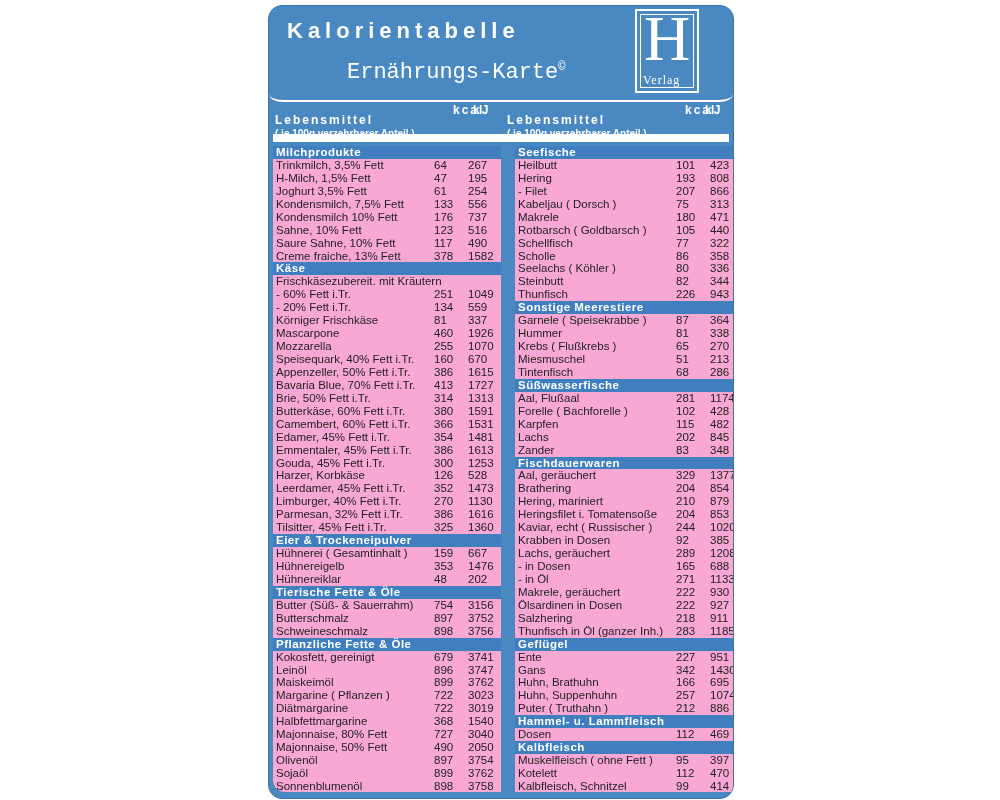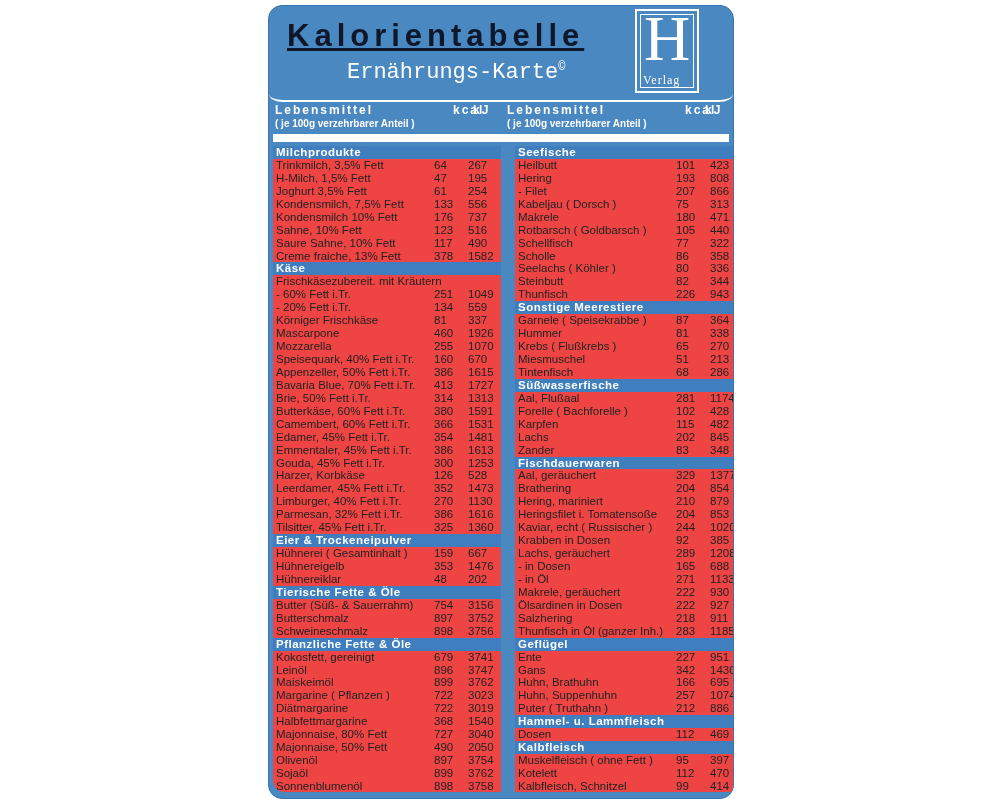--- a/index.html
+++ b/index.html
@@ -3,22 +3,22 @@
 <meta charset="utf-8">
 <style>
   html, body { margin:0; padding:0; background:#ffffff; }
   body { width:1000px; height:800px; position:relative; overflow:hidden; font-family:"Liberation Sans", sans-serif; }
   .card {
     position:absolute; left:268px; top:5px; width:464px; height:792px;
     background:#4a88c2; border-radius:14px; overflow:hidden;
     border:1px solid #3a74ad;
   }
   .title {
-    position:absolute; left:18px; top:12px; font-size:31px; font-weight:bold;
-    color:#0f172a; letter-spacing:5px;text-decoration:underline;
+    position:absolute; left:18px; top:12px; font-size:22px; font-weight:bold;
+    color:#ffffff; letter-spacing:5px;
   }
   .subtitle {
     position:absolute; left:78px; top:54px; font-size:22px; color:#ffffff;font-family:Liberation Mono, monospace;
   }
   .subtitle sup { font-size:12px; }
   .logo {
     position:absolute; left:366px; top:3px; width:64px; height:84px;
     border:2px solid #ffffff; box-sizing:border-box;
   }
   .logo-inner {
@@ -32,28 +32,28 @@
     position:absolute; left:0; right:0; bottom:3px; text-align:left;
     font-family:"Liberation Serif", serif; font-size:12px; color:#ffffff; letter-spacing:1px;margin-left:6px;
   }
   .top-curve {
     position:absolute; left:0; top:86px; width:464px; height:10px;
     border-bottom:2px solid #ffffff; border-bottom-left-radius:14px 8px; border-bottom-right-radius:14px 8px;
     box-sizing:border-box;
   }
   .colhead { position:absolute; top:97px; color:#ffffff; font-weight:bold; }
   .colhead .l1 { font-size:12px; letter-spacing:2px; display:flex; }
-  .colhead .l1 .name { width:178px; }
+  .colhead .l1 .name { width:178px;margin-top:10px; }
   .colhead .l1 .kc { width:20px; }
   .colhead .l2 { font-size:10px; margin-top:1px; }
   .white-bar {
     position:absolute; left:4px; top:128px; width:456px; height:8px; background:#ffffff;
   }
   .col {
-    position:absolute; top:140px; width:228px; background:#ef4444;
+    position:absolute; top:140px; width:228px; background:#f9a8d4;
   }
   .col.left { left:4px; height:646px; border-bottom-left-radius:12px; }
   .col.right { left:246px; height:646px; border-bottom-right-radius:12px; }
   .row { height:12.95px; line-height:12.95px; font-size:11.5px; color:#222; display:flex; white-space:nowrap; }
   .row .n { width:158px; padding-left:3px; overflow:visible; }
   .row .k { width:34px; }
   .row .j { width:32px; }
   .sec { background:#3f7fbf; color:#ffffff; font-weight:bold; letter-spacing:0.5px; padding-left:3px; height:12.95px; line-height:12.95px; font-size:11.5px; }
 </style>
 </head>

